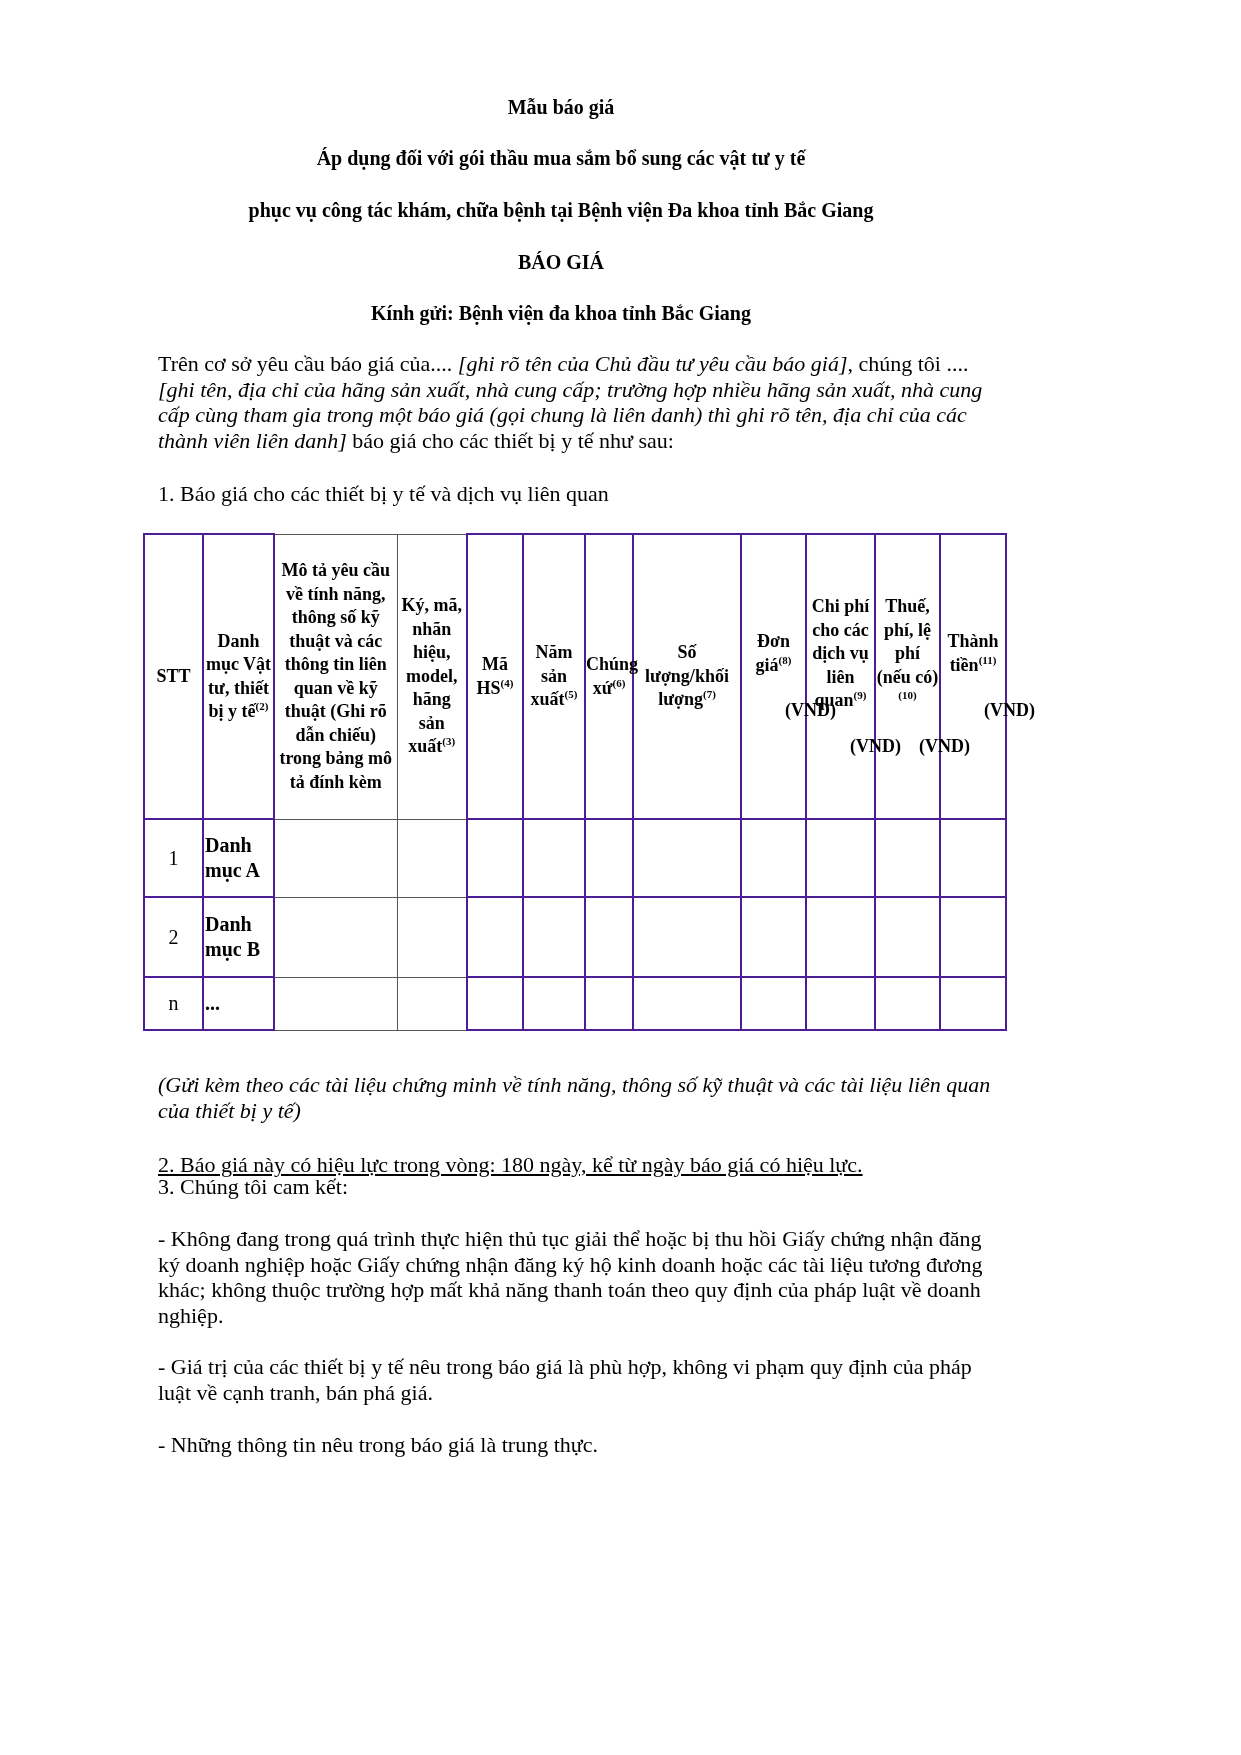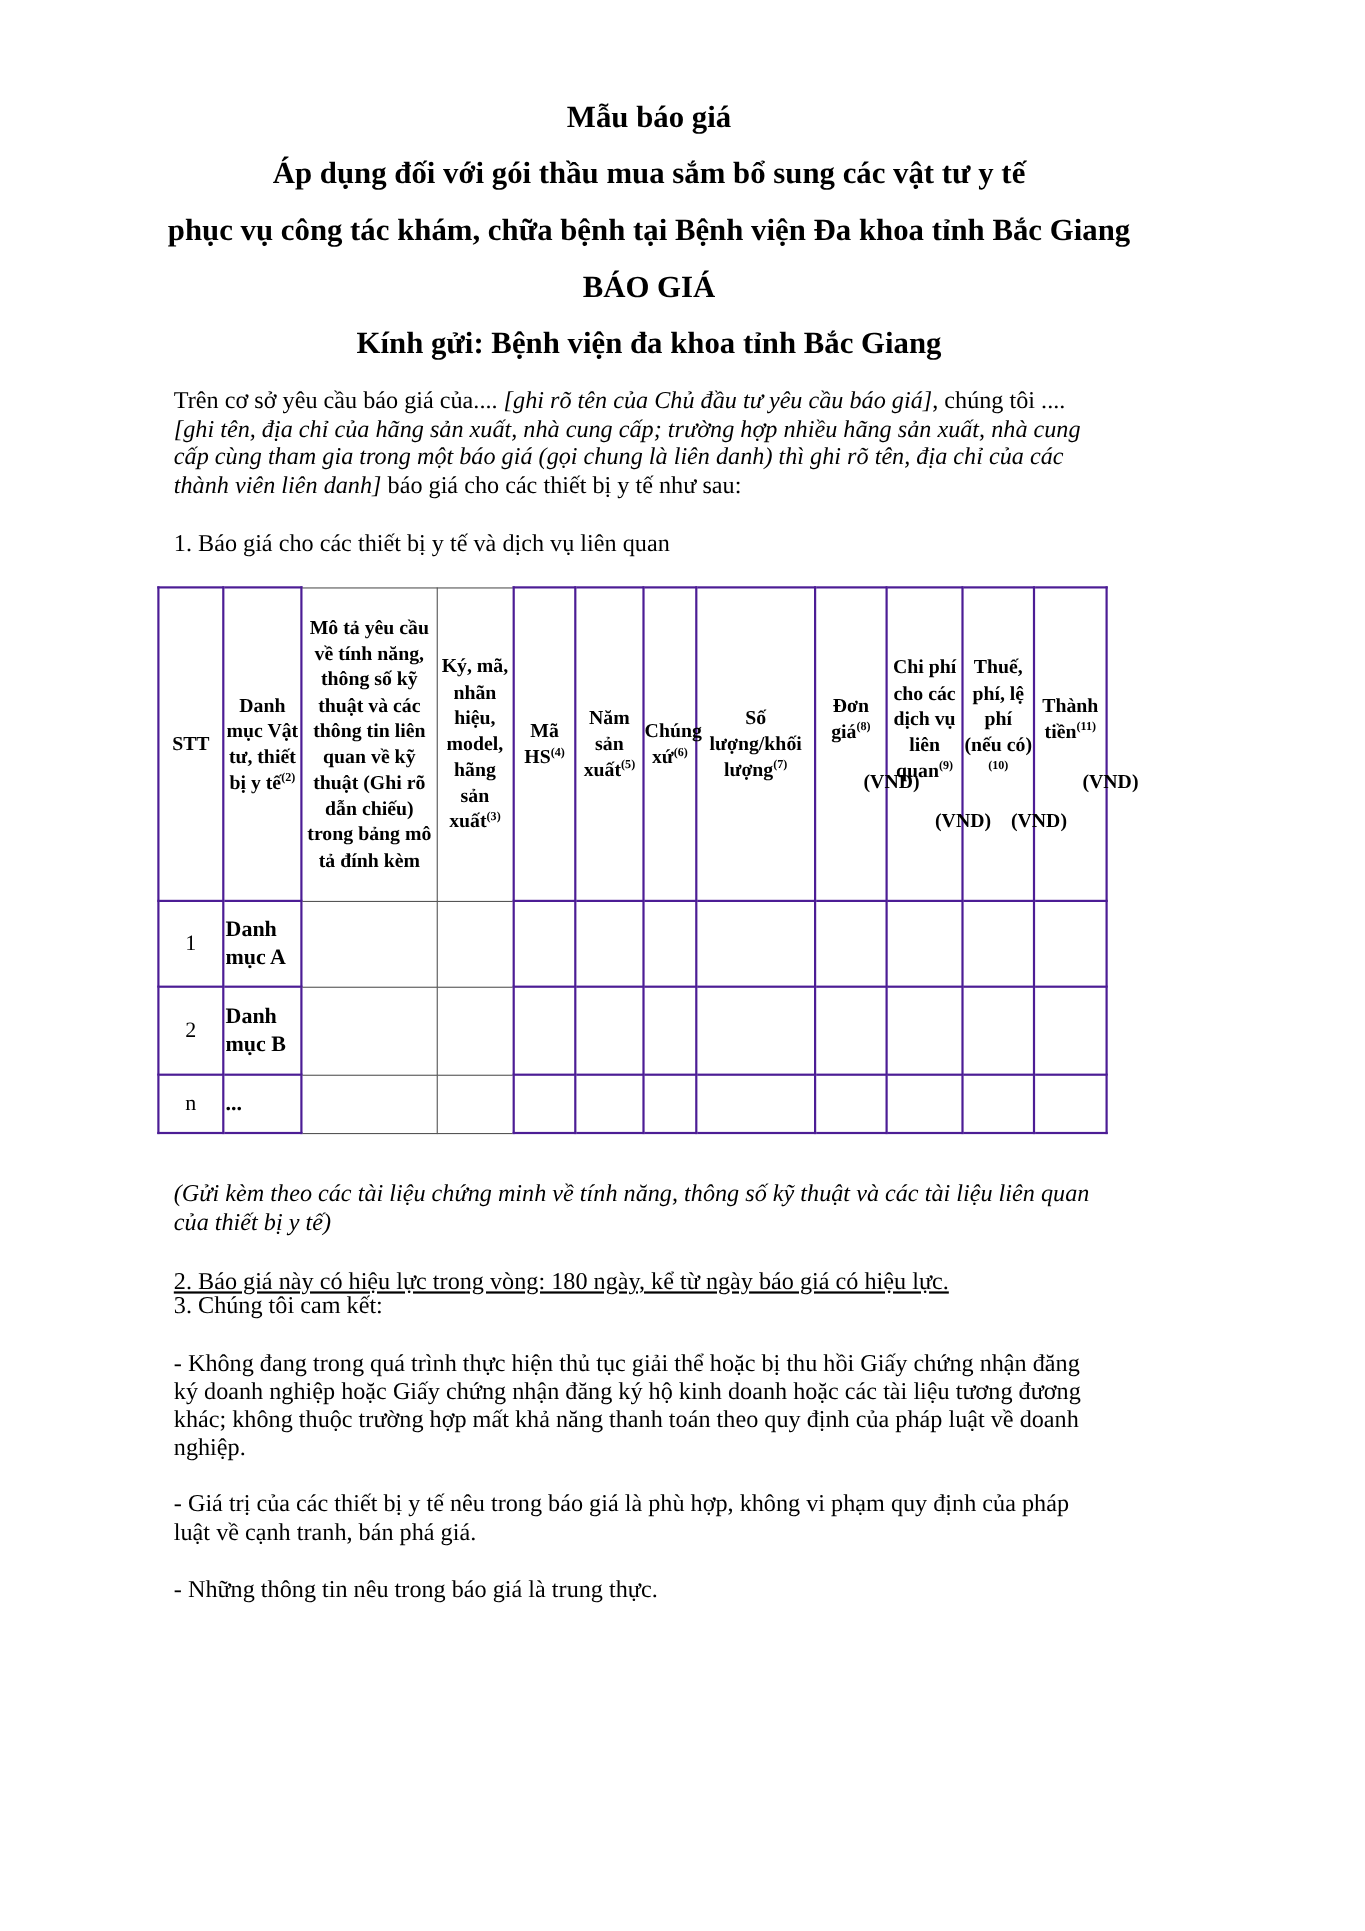--- a/index.html
+++ b/index.html
@@ -2,21 +2,21 @@
 <html><head>
 <meta charset="utf-8">
 <style>
   html, body { margin: 0; padding: 0; background: #ffffff; }
   body {
     width: 1241px; height: 1755px; position: relative; overflow: hidden;
     font-family: "Liberation Serif", "DejaVu Serif", serif; color: #000;
   }
   .center-bold {
     position: absolute; left: 0; width: 1122px; text-align: center;
-    font-weight: bold; font-size: 28px; line-height: 24px; padding-left: 29px;
+    font-weight: bold; font-size: 20px; line-height: 24px;
   }
   .para {
     position: absolute; left: 158px; width: 850px;
     font-size: 22px; line-height: 25.5px;
   }
   .para i { font-style: italic; }
   table.quote {
     position: absolute; left: 143px; top: 533px;
     border-collapse: collapse; table-layout: fixed;
     width: 862px;

